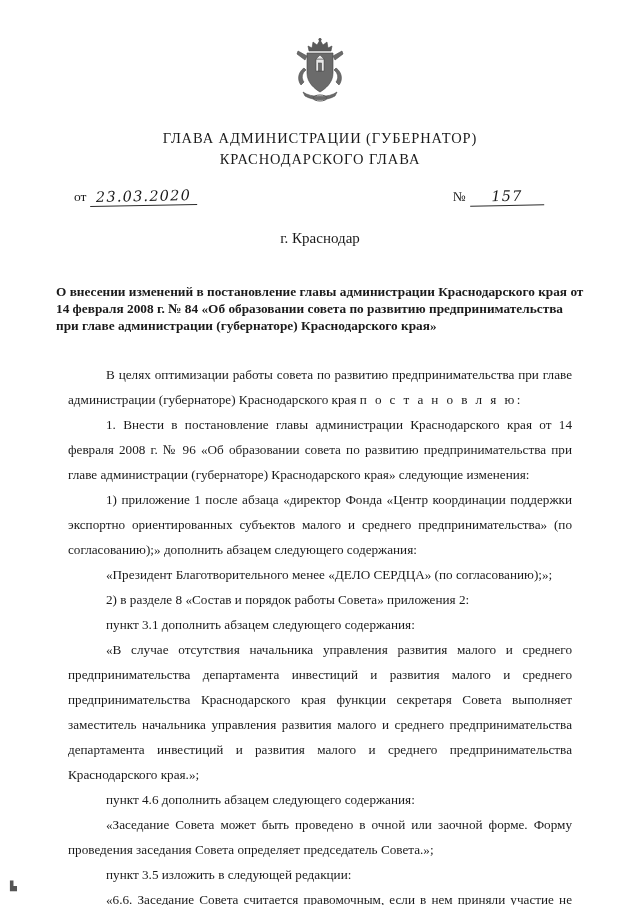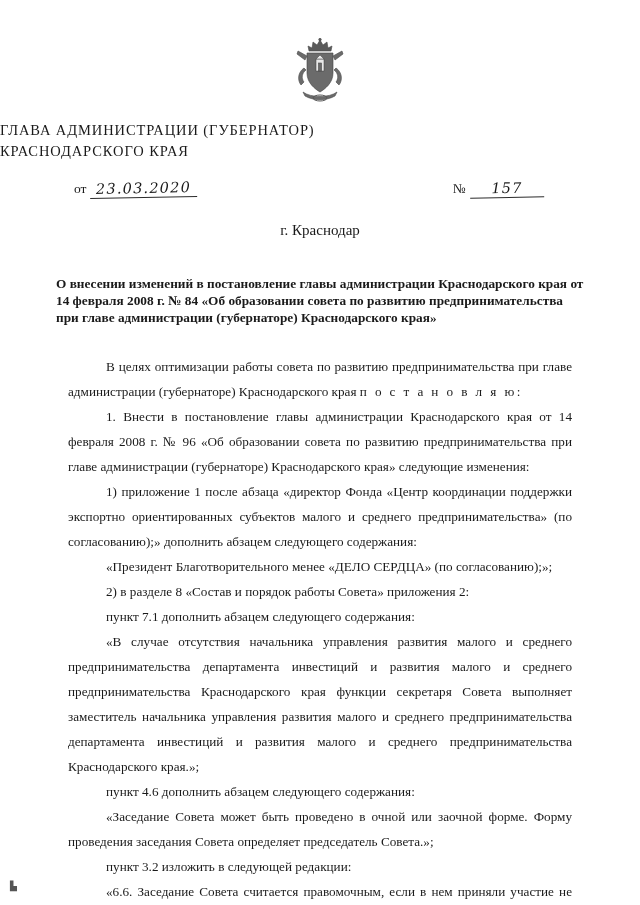--- a/index.html
+++ b/index.html
@@ -31,21 +31,22 @@
   }
   .emblem {
     display: inline-block;
     width: 58px;
     height: 66px;
     position: relative;
   }
 
   
   .header-block {
-    margin-top: 12px;
+    text-align: center;
+    margin-top: 20px;
   }
   .header-line {
     font-size: 14.5px;
     letter-spacing: 0.9px;
     line-height: 21px;
     font-weight: 400;
   }
   .doc-type {
     text-align: center;
     margin-top: 22px;
@@ -162,21 +163,21 @@
 
           <path d="M12 54 c8 6 26 6 34 0 l-2 4 c-9 5 -21 5 -30 0 z" fill="#6b6b6b"></path>
           <ellipse cx="29" cy="60" rx="7" ry="3" fill="none" stroke="#5a5a5a" stroke-width="1"></ellipse>
         </g>
       </svg>
     </div>
   </div>
 
   <div class="header-block">
     <div class="header-line">ГЛАВА АДМИНИСТРАЦИИ (ГУБЕРНАТОР)</div>
-    <div class="header-line">КРАСНОДАРСКОГО КРАЯ</div>
+    <div class="header-line">КРАСНОДАРСКОГО ГЛАВА</div>
   </div>
 
 
   <div class="datenum">
     <div class="dn-left">
       <span class="lbl">от</span>
       <span class="hand">23.03.2020</span>
     </div>
     <div class="dn-right">
       <span class="lbl">№</span>
@@ -187,22 +188,22 @@
   <div class="city">г. Краснодар</div>
 
   <div class="title">О внесении изменений в постановление главы администрации Краснодарского края от 14 февраля 2008 г. № 84 «Об образовании совета по развитию предпринимательства при главе администрации (губернаторе) Краснодарского края»</div>
 
   <div class="body">
     <p><span>В целях оптимизации работы совета по развитию предпринимательства при главе администрации (губернаторе) Краснодарского края </span><span class="spaced">п о с т а н о в л я ю:</span></p>
     <p>1. Внести в постановление главы администрации Краснодарского края от 14 февраля 2008 г. № 96 «Об образовании совета по развитию предпринимательства при главе администрации (губернаторе) Краснодарского края» следующие изменения:</p>
     <p>1) приложение 1 после абзаца «директор Фонда «Центр координации поддержки экспортно ориентированных субъектов малого и среднего предпринимательства» (по согласованию);» дополнить абзацем следующего содержания:</p>
     <p>«Президент Благотворительного менее «ДЕЛО СЕРДЦА» (по согласованию);»;</p>
     <p>2) в разделе 8 «Состав и порядок работы Совета» приложения 2:</p>
-    <p>пункт 7.1 дополнить абзацем следующего содержания:</p>
+    <p>пункт 3.1 дополнить абзацем следующего содержания:</p>
     <p>«В случае отсутствия начальника управления развития малого и среднего предпринимательства департамента инвестиций и развития малого и среднего предпринимательства Краснодарского края функции секретаря Совета выполняет заместитель начальника управления развития малого и среднего предпринимательства департамента инвестиций и развития малого и среднего предпринимательства Краснодарского края.»;</p>
     <p>пункт 4.6 дополнить абзацем следующего содержания:</p>
     <p>«Заседание Совета может быть проведено в очной или заочной форме. Форму проведения заседания Совета определяет председатель Совета.»;</p>
-    <p>пункт 3.2 изложить в следующей редакции:</p>
+    <p>пункт 3.5 изложить в следующей редакции:</p>
     <p>«6.6. Заседание Совета считается правомочным, если в нем приняли участие не менее половины членов Совета.</p>
   </div>
 
   <div class="corner-mark">▙</div>
 </div>
 
 </body></html>

